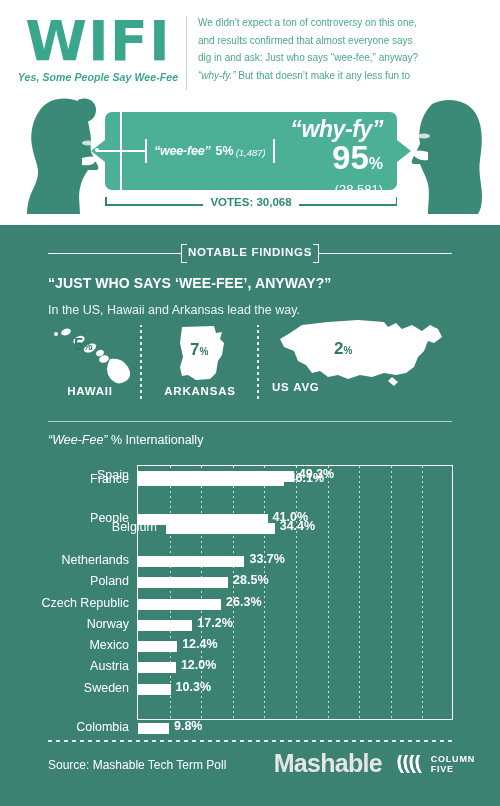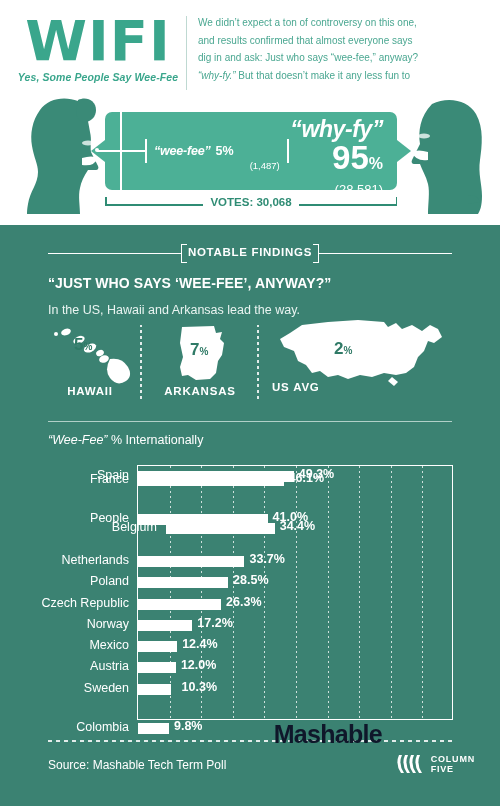--- a/index.html
+++ b/index.html
@@ -137,23 +137,24 @@
     font-style: italic;
     letter-spacing: -0.2px;
   }
   .weefee-pct {
     font-size: 12.5px;
     font-weight: bold;
     margin-left: 5px;
   }
   .weefee-count {
     font-size: 9.5px;
-    margin-left: 16px;
+    margin-left: 2px;
     position: relative;
-    top: 14px;
+    top: 1px;
+    font-style: italic;
   }
   .whyfy-block {
     position: absolute;
     right: 14px; top: 5px;
     text-align: right;
     color: #ffffff;
   }
   .whyfy-word {
     font-size: 23px;
     font-weight: bold;
@@ -366,25 +367,25 @@
     opacity: 0.85;
   }
   .source {
     position: absolute;
     left: 48px; top: 533px;
     font-size: 12px;
     color: #ffffff;
   }
   .mashable {
     position: absolute;
-    right: 118px; top: 495px;
+    right: 118px; top: 524px;
     font-size: 25px;
     font-weight: bold;
     letter-spacing: -0.7px;
-    color: #0f172a;
+    color: #e5e5e5;
   }
   .colfive {
     position: absolute;
     right: 25px; top: 528px;
     display: flex;
     align-items: center;
     gap: 6px;
   }
   .cf-text {
     font-size: 9px;
@@ -581,21 +582,21 @@
           <div class="bar-val" style="left: 44.184px;">12.4%</div>
         </div>
         <div class="row" style="top: 191.25px; height: 21.25px;">
           <div class="cat-label">Austria</div>
           <div class="bar" style="width: 37.92px;"></div>
           <div class="bar-val" style="left: 42.92px;">12.0%</div>
         </div>
         <div class="row" style="top: 212.5px; height: 21.25px;">
           <div class="cat-label">Sweden</div>
           <div class="bar" style="width: 32.548px;"></div>
-          <div class="bar-val" style="left: 37.548px; margin-left: 6px;">10.3%</div>
+          <div class="bar-val" style="left: 37.548px;">10.3%</div>
         </div>
         <div class="row" style="top: 252px; height: 21.25px;">
           <div class="cat-label">Colombia</div>
           <div class="bar" style="width: 30.968px;"></div>
           <div class="bar-val" style="left: 35.968px;">9.8%</div>
         </div>
       </div>
 
     <div class="foot-dots"></div>
     <div class="source">Source: Mashable Tech Term Poll</div>

